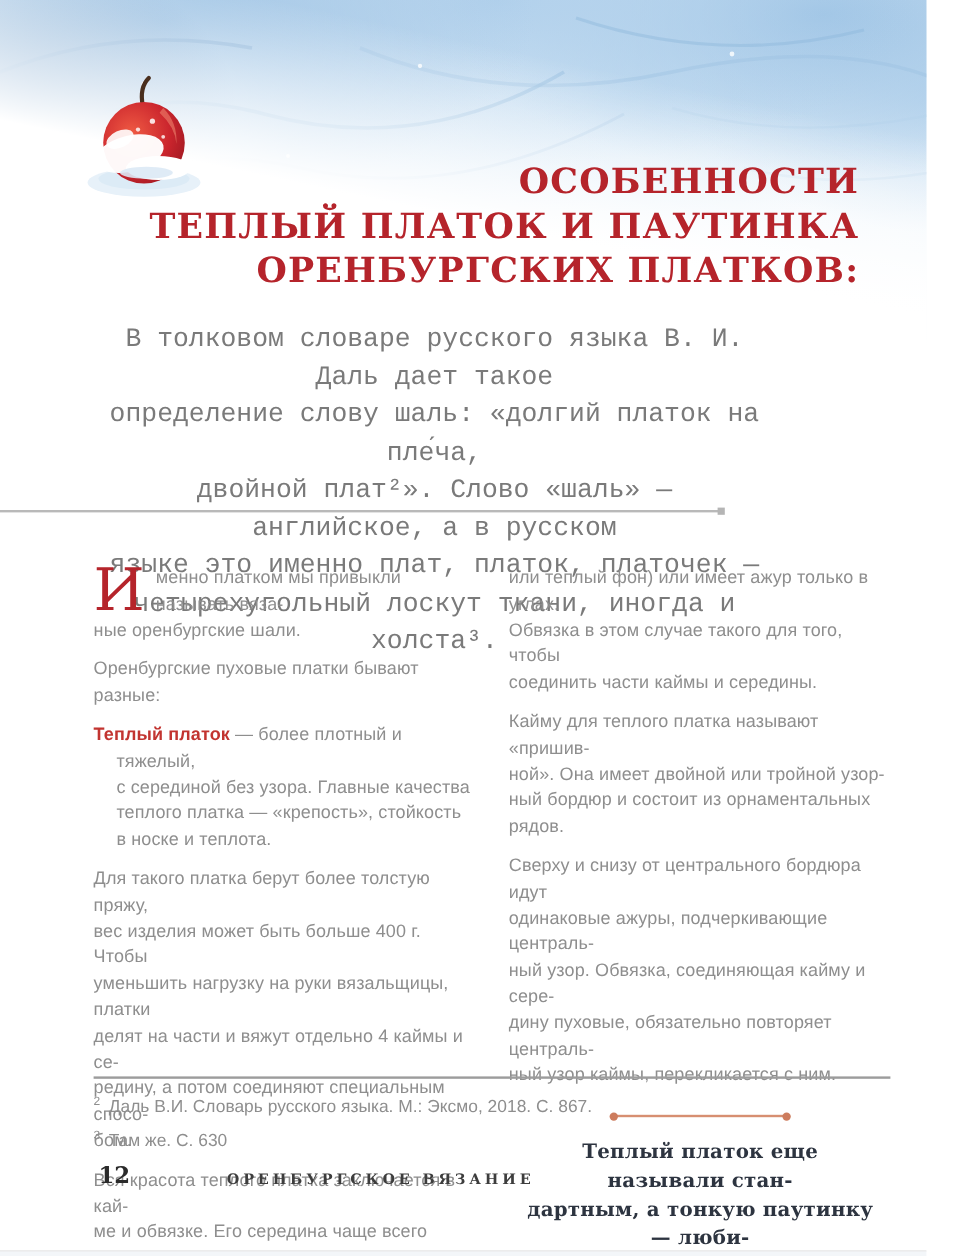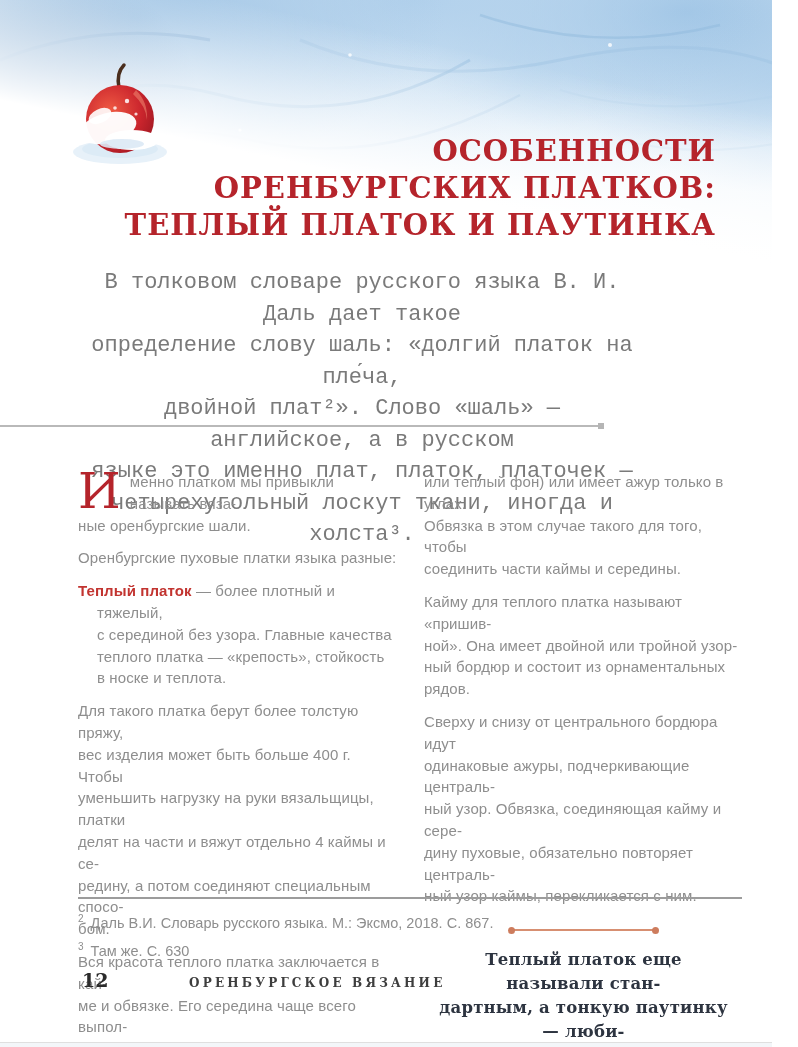--- a/index.html
+++ b/index.html
@@ -132,36 +132,36 @@
     <ellipse cx="62" cy="84" rx="27" ry="10" fill="#ffffff"></ellipse>
     <ellipse cx="30" cy="60" rx="12" ry="7" fill="#ffffff" opacity="0.9" transform="rotate(-25 30 60)"></ellipse>
     <circle cx="57" cy="45" r="2.2" fill="#ffffff" opacity="0.85"></circle>
     <circle cx="45" cy="52" r="1.8" fill="#ffffff" opacity="0.8"></circle>
     <circle cx="66" cy="58" r="1.6" fill="#ffffff" opacity="0.8"></circle>
     <ellipse cx="52" cy="88" rx="22" ry="5" fill="#dce9f5" opacity="0.9"></ellipse>
   </svg>
 
   <div class="title">
     <div>ОСОБЕННОСТИ</div>
+    <div>ТЕПЛЫЙ ПЛАТОК И ПАУТИНКА</div>
     <div>ОРЕНБУРГСКИХ ПЛАТКОВ:</div>
-    <div>ТЕПЛЫЙ ПЛАТОК И ПАУТИНКА</div>
   </div>
 
   <div class="epigraph">В толковом словаре русского языка В. И. Даль дает такое
 определение слову шаль: «долгий платок на пле́ча,
 двойной плат²». Слово «шаль» — английское, а в русском
 языке это именно плат, платок, платочек —
 четырехугольный лоскут ткани, иногда и холста³.</div>
 
   <div class="divider1"></div>
 
   <div class="col col-left">
     <p><span class="dropcap">И</span><span>менно платком мы привыкли называть вяза-
 ные оренбургские шали.</span></p>
-    <p>Оренбургские пуховые платки языка разные:</p>
+    <p>Оренбургские пуховые платки бывают разные:</p>
     <p class="hang"><span class="lead-red">Теплый платок</span><span> — более плотный и тяжелый,
 с серединой без узора. Главные качества
 теплого платка — «крепость», стойкость
 в носке и теплота.</span></p>
     <p>Для такого платка берут более толстую пряжу,
 вес изделия может быть больше 400 г. Чтобы
 уменьшить нагрузку на руки вязальщицы, платки
 делят на части и вяжут отдельно 4 каймы и се-
 редину, а потом соединяют специальным спосо-
 бом.</p>

